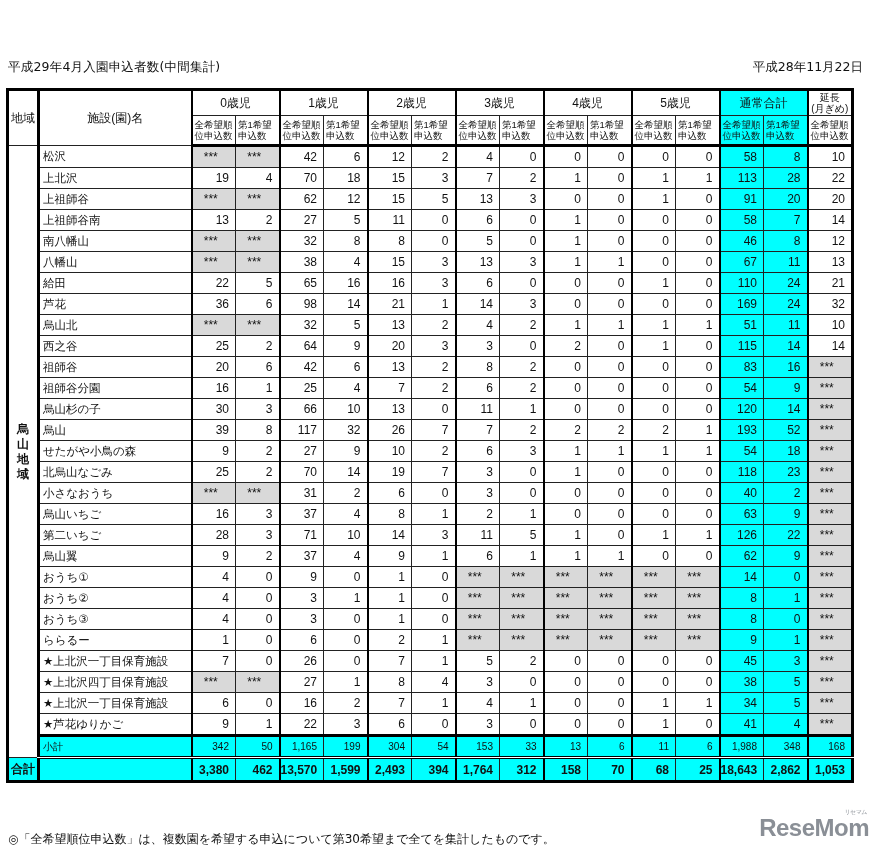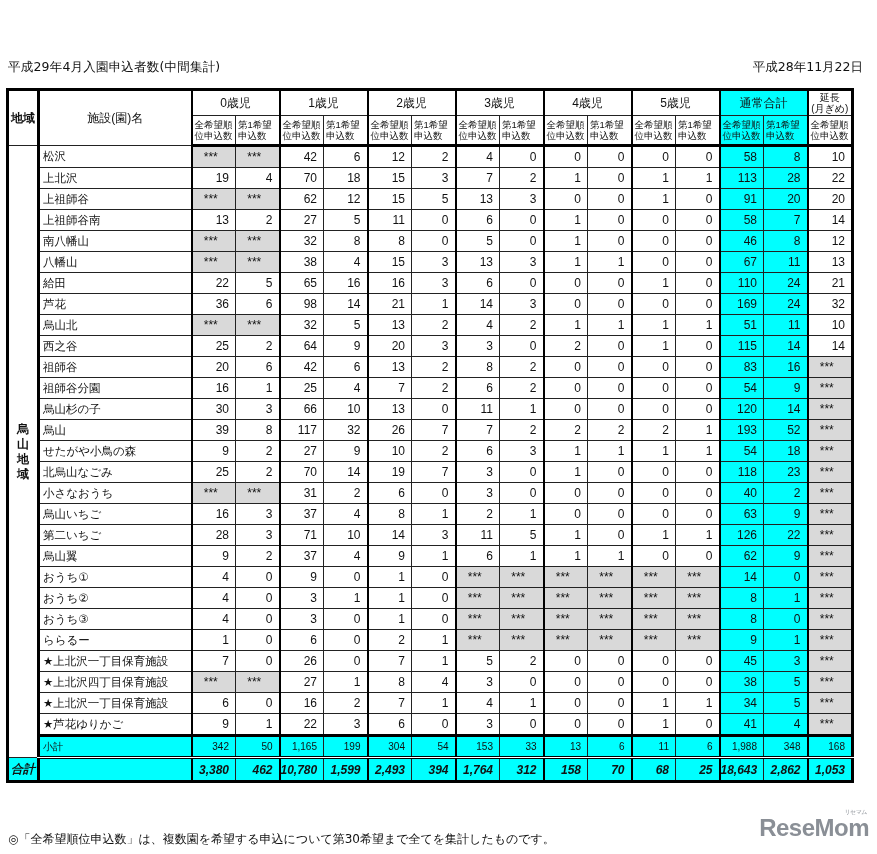--- a/index.html
+++ b/index.html
@@ -7,32 +7,32 @@
          font-family:"DejaVu Sans","Liberation Sans",sans-serif; color:#111; }
   .title { position:absolute; left:8px; top:59px; font-size:12.5px; letter-spacing:0.2px; }
   .date  { position:absolute; right:14px; top:59px; font-size:12.5px; }
   table.grid { position:absolute; left:6px; top:88px; border-collapse:collapse;
                table-layout:fixed; width:844px; font-family:"Liberation Sans","DejaVu Sans",sans-serif; }
   table.grid td, table.grid th { border:1px solid #222; padding:0; overflow:hidden; white-space:nowrap; }
   table.grid { border:3px solid #000; }
   th { font-weight:normal; }
   .h1 { height:24px; font-size:12px; text-align:center; }
   .h2 { height:28px; font-size:9.5px; line-height:11px; text-align:left; padding-left:2px !important; white-space:normal !important; }
-  .hregion { font-size:12px; font-weight:bold; border-right:3px solid #000 !important; }
+  .hregion { font-size:12px; font-weight:normal; border-right:3px solid #000 !important; }
   .hname { font-size:12px; }
   tr.hdr2 th, tr.hdr2 td { border-bottom:3px solid #000 !important; }
   td.num { text-align:right; padding-right:6px !important; font-size:12px; height:20px; }
   td.name { font-size:11.5px; padding-left:3px !important; text-align:left; }
   td.region { border-right:3px solid #000 !important; text-align:center; vertical-align:middle;
               font-size:12px; white-space:normal !important; line-height:15px; font-weight:bold; }
   .cyan { background:#00ffff; }
   .grey { background:#d9d9d9; text-align:center !important; padding-right:0 !important; }
   .grp { border-right:2px solid #000 !important; }
   tr.sub td { background:#00ffff; font-size:10px; height:19px; border-top:3px solid #000 !important; border-bottom:3px double #000 !important;margin-left:36px; }
-  tr.total td { background:#00ffff; font-weight:bold; font-size:12px; height:21px;font-style:italic; }
+  tr.total td { background:#00ffff; font-weight:bold; font-size:12px; height:21px; }
   tr.total td.lab { font-size:12px; text-align:left; padding-left:2px !important; }
   .note { position:absolute; left:8px; top:831px; font-size:12px; }
   .logo { position:absolute; right:8px; top:814px; font-family:"Liberation Sans",sans-serif; font-weight:bold;
           font-size:24px; color:#8a8f96; letter-spacing:-0.5px; }
   .logo small { position:absolute; right:2px; top:-6px; font-size:6px; font-weight:normal; }
 </style>
 </head>
 <body>
 
 <div class="title">平成29年4月入園申込者数(中間集計)</div>
@@ -612,21 +612,21 @@
         <td class="num grp">6</td>
         <td class="num cyan">1,988</td>
         <td class="num cyan grp">348</td>
         <td class="num">168</td>
       </tr>
       <tr class="total">
         <td class="lab" style="border-right: 3px solid rgb(0, 0, 0);">合計</td>
         <td class="grp"></td>
         <td class="num">3,380</td>
         <td class="num grp">462</td>
-        <td class="num">10,780</td>
+        <td class="num">13,570</td>
         <td class="num grp">1,599</td>
         <td class="num">2,493</td>
         <td class="num grp">394</td>
         <td class="num">1,764</td>
         <td class="num grp">312</td>
         <td class="num">158</td>
         <td class="num grp">70</td>
         <td class="num">68</td>
         <td class="num grp">25</td>
         <td class="num cyan">18,643</td>

